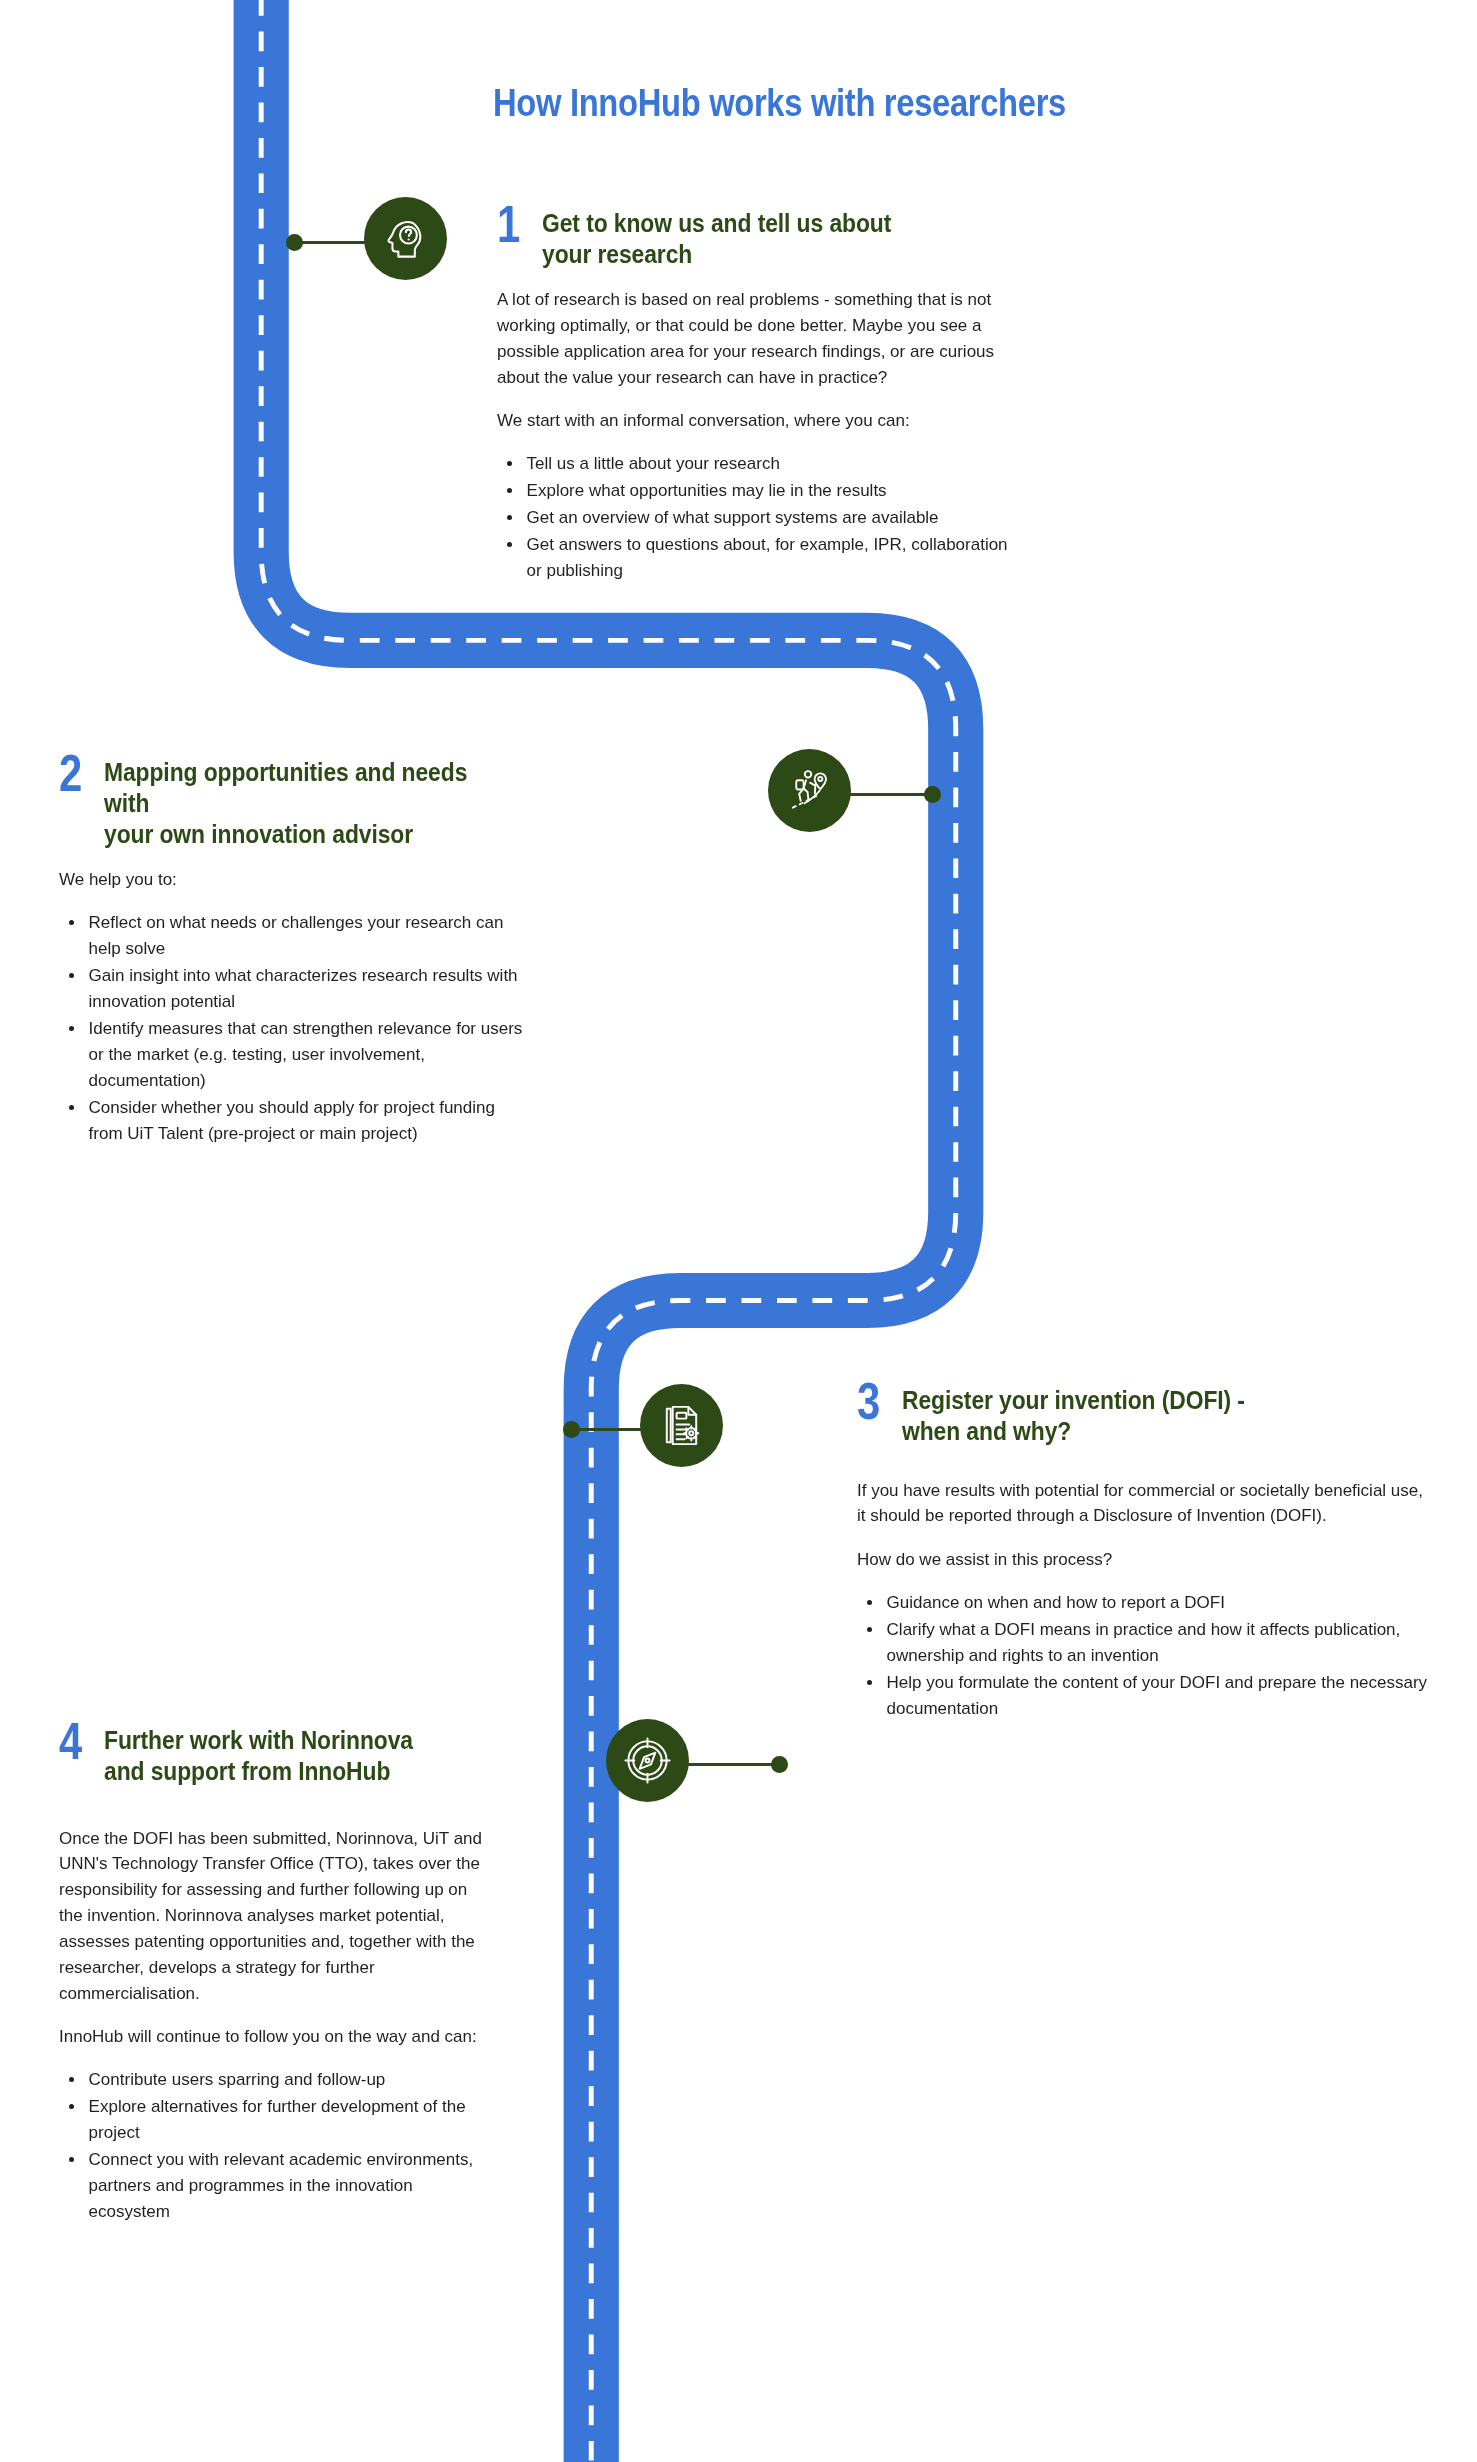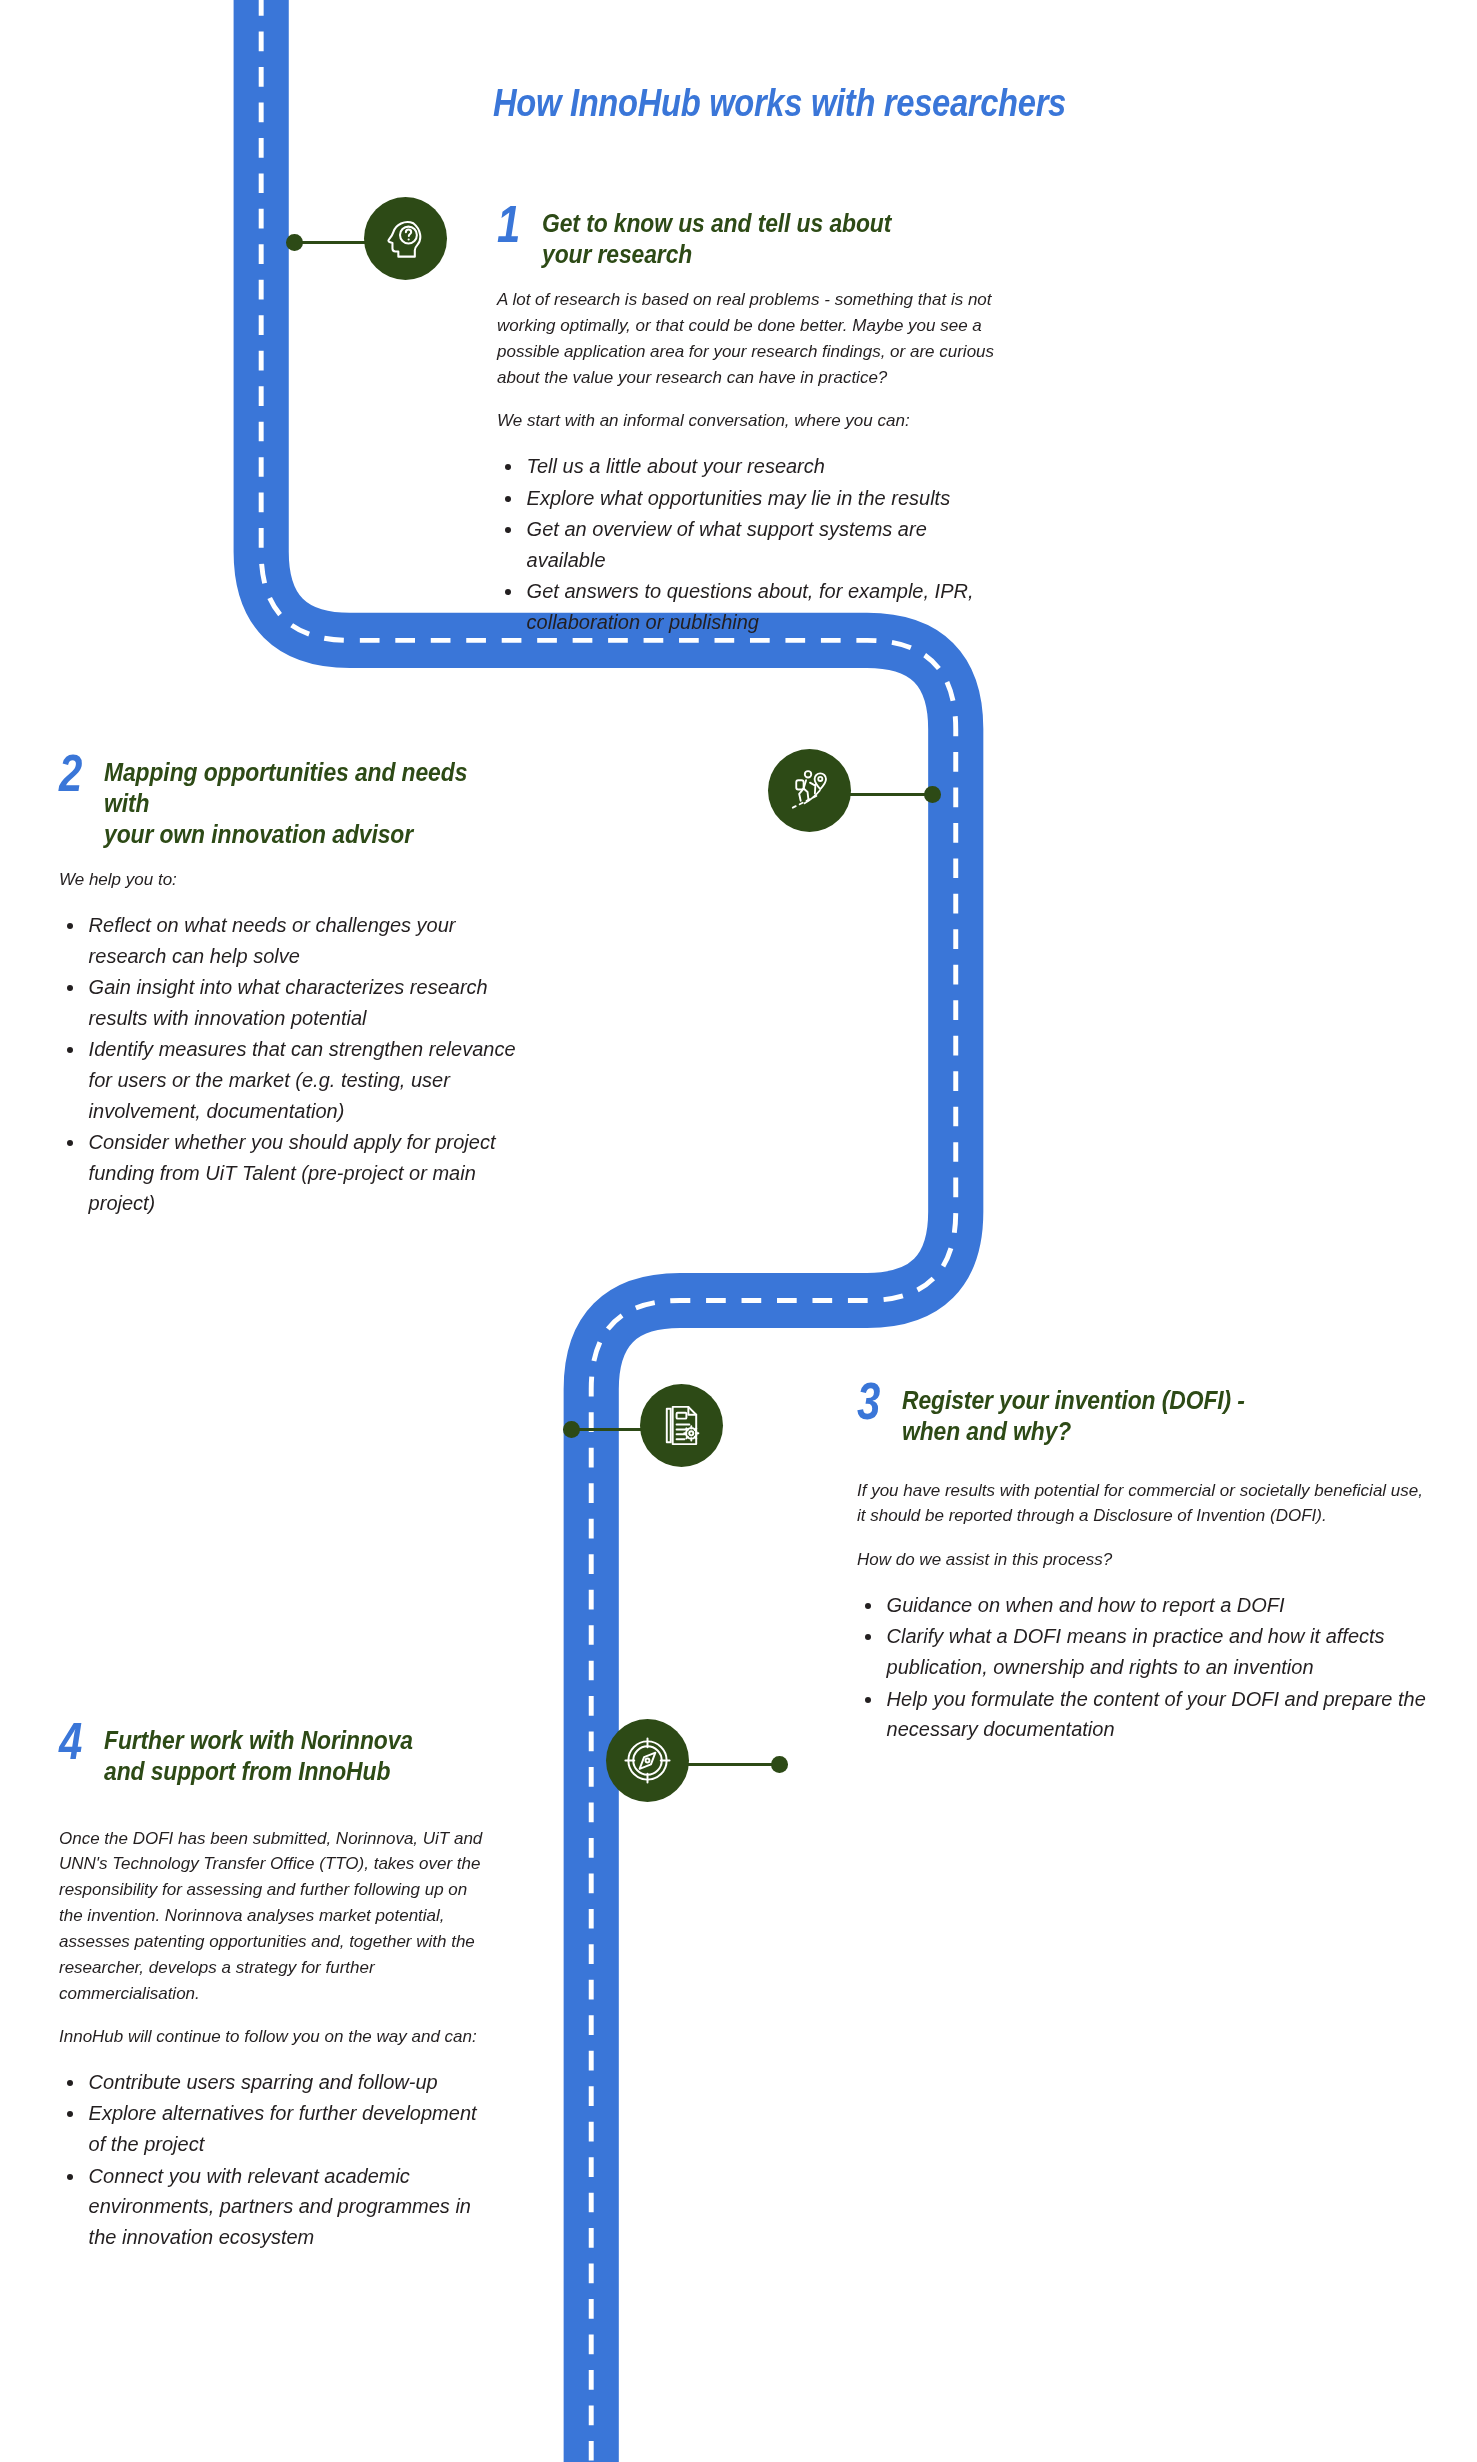--- a/index.html
+++ b/index.html
@@ -22,21 +22,20 @@
     width: 1478px; height: 2463px;
     z-index: 1;
     pointer-events: none;
   }
 
   #content-layer {
     position: absolute;
     left: 0; top: 0;
     width: 1478px; height: 2463px;
     z-index: 3;
-    font-style: italic;
   }
 
   .page-title {
     position: absolute;
     left: 493px;
     top: 81px;
     width: 749px;
     font-family: "Liberation Sans Narrow", "Liberation Sans", sans-serif;
     font-size: 39px;
     font-weight: bold;
@@ -110,21 +109,21 @@
   .body-text {
     font-size: 17px;
     line-height: 1.52;
     color: #231f20;
     margin-top: 17.7px;
   }
 
   ul.bullets {
     margin: 15.8px 0 0 0;
     padding-left: 26.6px;
-    font-size: 20px;
+    font-size: 17px;
     line-height: 1.53;
     color: #231f20;
   }
   ul.bullets li { margin: 0 0 1px 0; padding-left: 3px; }
 
   
   #step-1 { left: 497px; top: 202px; width: 512px; }
   #step-2 { left: 59px;  top: 751px; width: 473px; }
   #step-3 { left: 857px; top: 1379px; width: 571px; }
   #step-4 { left: 59px;  top: 1719px; width: 424px; }

